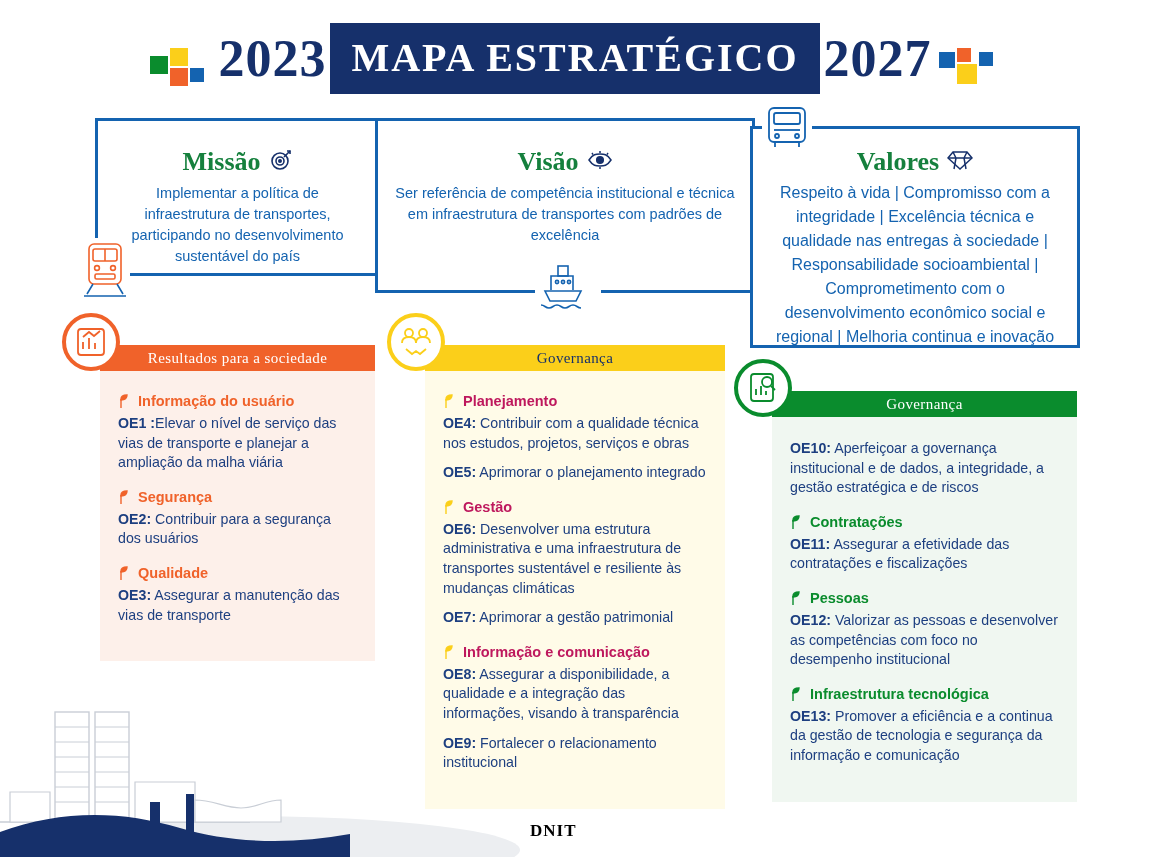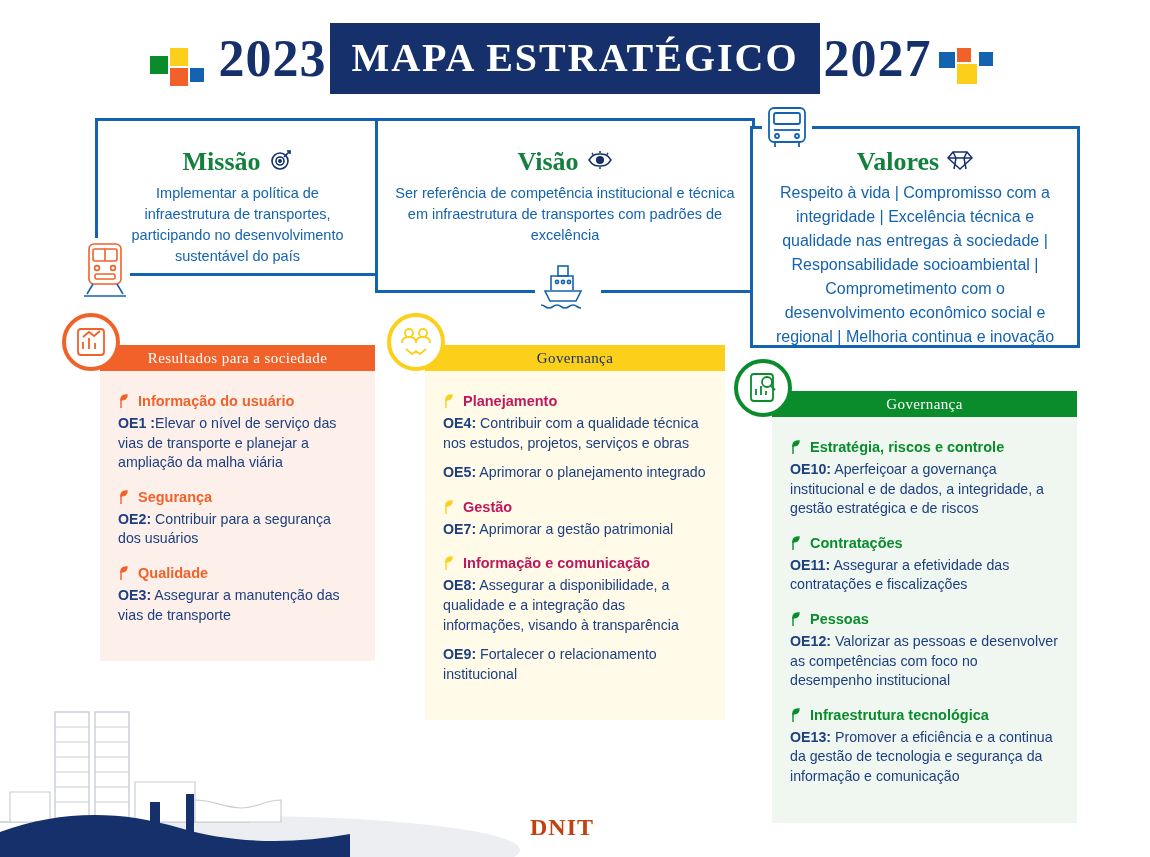--- a/index.html
+++ b/index.html
@@ -122,21 +122,21 @@
     top: -32px;
   }
   #badge-society { left: -38px; border: 4px solid #f0622a; }
   #badge-integr  { left: -38px; border: 4px solid #fbcf1a; }
   #badge-gov     { left: -38px; border: 4px solid #0a8c2d; }
 
   
   .footer-logo {
     position: absolute; left: 530px; bottom: 16px;
     font-family: "Liberation Serif", serif;
-    font-size: 24px; font-weight: bold; color: #c2410c;
+    font-size: 17px; font-weight: bold; color: #000000;
     letter-spacing: 1px;
   }
   .skyline { position: absolute; left: 0; bottom: 0; width: 520px; height: 175px; }
 </style>
 </head>
 <body>
 
 <div class="header">
   <div class="deco left">
     <svg width="56" height="52" viewBox="0 0 56 52">
@@ -335,20 +335,23 @@
       <div class="grp-title">
         <span class="leaf">
           <svg width="13" height="15" viewBox="0 0 13 15" fill="none" stroke="#fbcf1a" stroke-width="1.4">
             <path d="M3 14V5"></path>
               <path d="M3 5c0-3 3-4 6-4 0 3-2 5-6 5z" fill="#fbcf1a"></path>
           </svg>
         </span>
         <span>Gestão</span>
       </div>
       <div class="obj">
+        <b>OE6:</b><span> Desenvolver uma estrutura administrativa e uma infraestrutura de transportes sustentável e resiliente às mudanças climáticas</span>
+      </div>
+      <div class="obj">
         <b>OE7:</b><span> Aprimorar a gestão patrimonial</span>
       </div>
     </div>
 
     <div class="grp">
       <div class="grp-title">
         <span class="leaf">
           <svg width="13" height="15" viewBox="0 0 13 15" fill="none" stroke="#fbcf1a" stroke-width="1.4">
             <path d="M3 14V5"></path>
               <path d="M3 5c0-3 3-4 6-4 0 3-2 5-6 5z" fill="#fbcf1a"></path>
@@ -373,29 +376,20 @@
       <rect x="5" y="3" width="22" height="27" rx="3"></rect>
       <path d="M10 24v-6M15 24v-9M20 24v-4"></path>
       <circle cx="21" cy="11" r="5"></circle>
         <path d="M25 15l4 4"></path>
     </svg>
   </div>
   <div class="col-header">Governança</div>
   <div class="col-body">
 
     <div class="grp">
-      <div class="grp-title">
-        <span class="leaf">
-          <svg width="13" height="15" viewBox="0 0 13 15" fill="none" stroke="#0a8c2d" stroke-width="1.4">
-            <path d="M3 14V5"></path>
-              <path d="M3 5c0-3 3-4 6-4 0 3-2 5-6 5z" fill="#0a8c2d"></path>
-          </svg>
-        </span>
-        <span>Estratégia, riscos e controle</span>
-      </div>
       <div class="obj">
         <b>OE10:</b><span> Aperfeiçoar a governança institucional e de dados, a integridade, a gestão estratégica e de riscos</span>
       </div>
     </div>
 
     <div class="grp">
       <div class="grp-title">
         <span class="leaf">
           <svg width="13" height="15" viewBox="0 0 13 15" fill="none" stroke="#0a8c2d" stroke-width="1.4">
             <path d="M3 14V5"></path>

